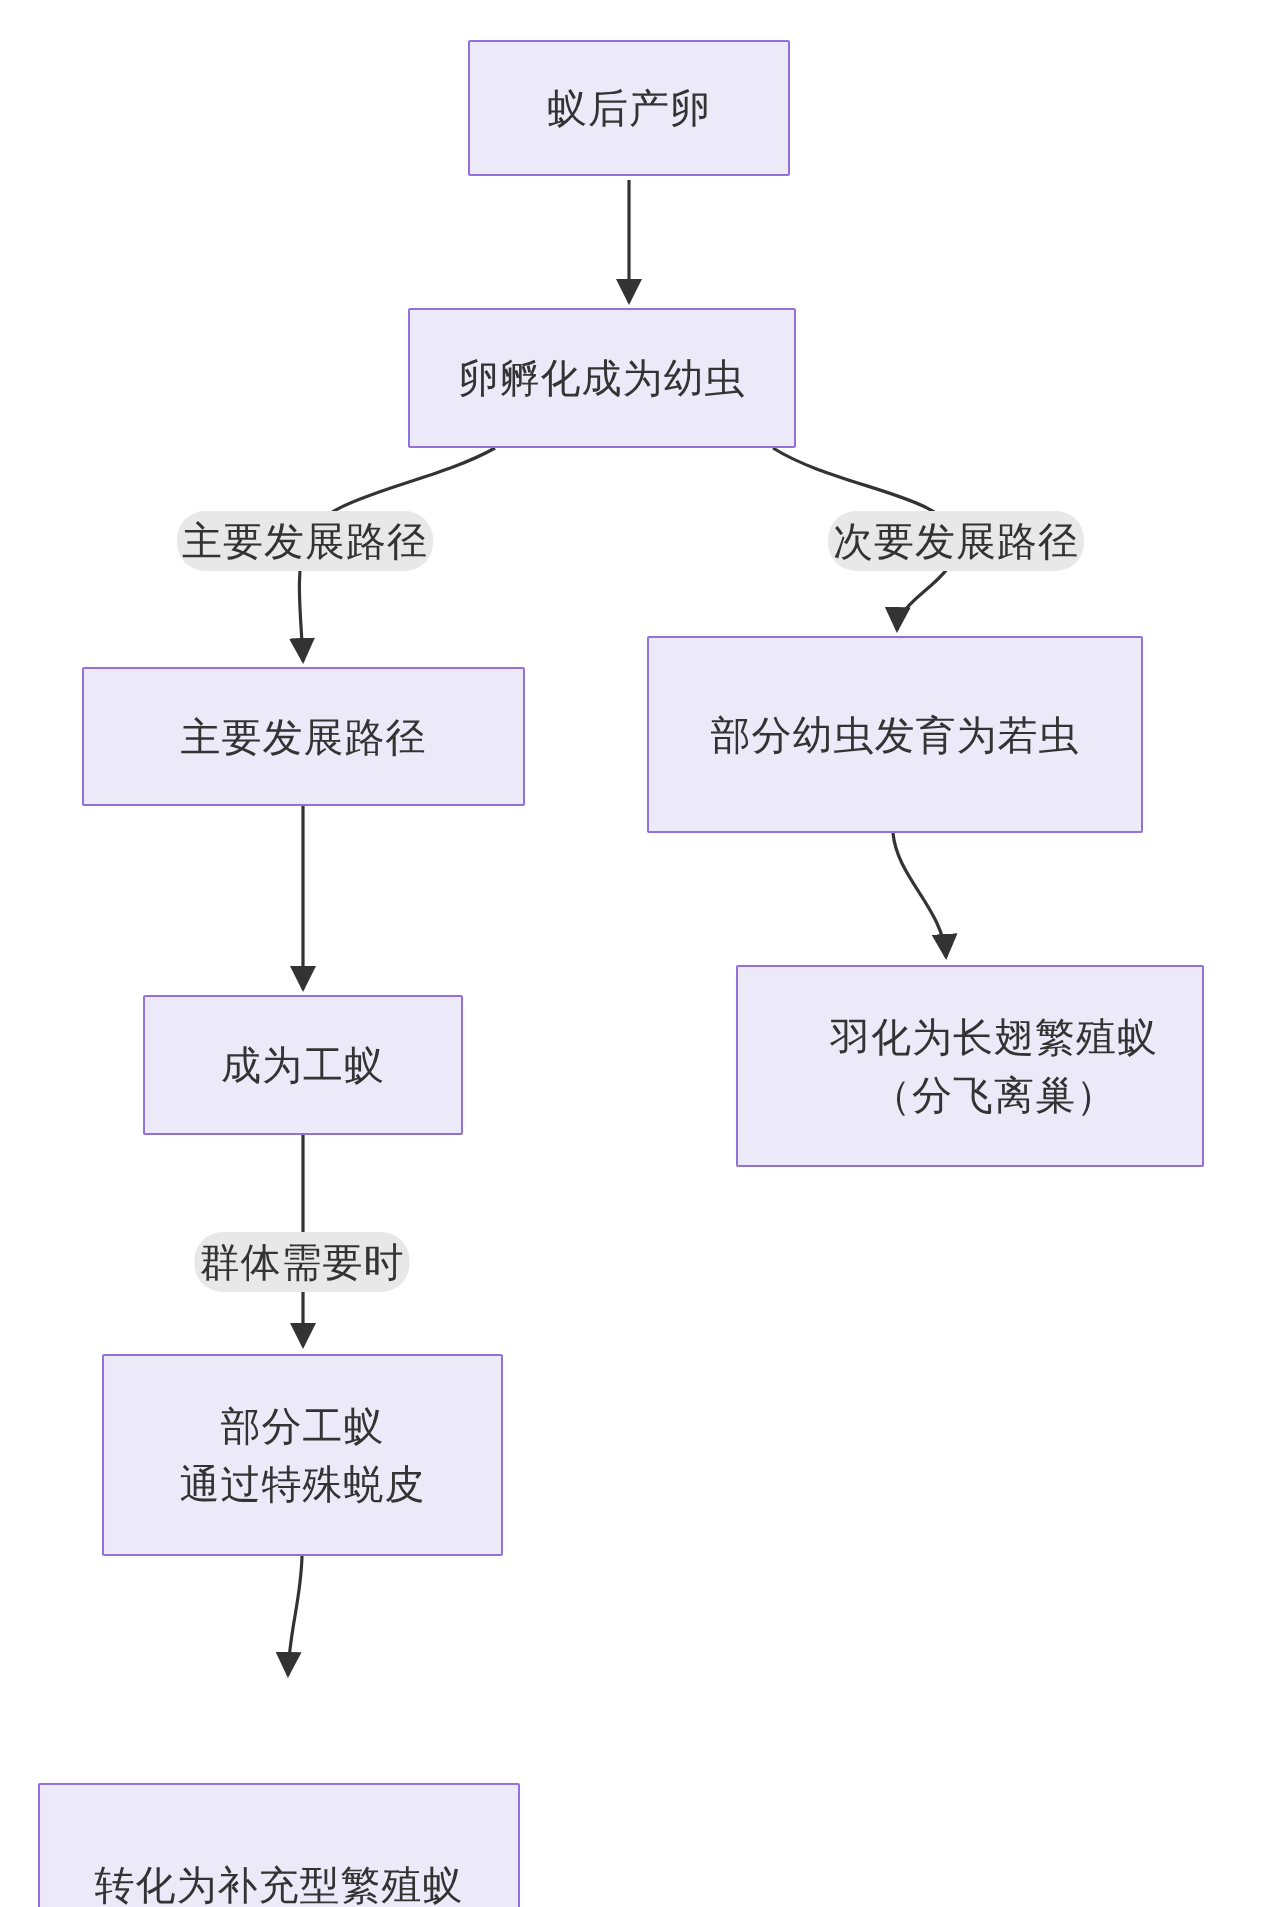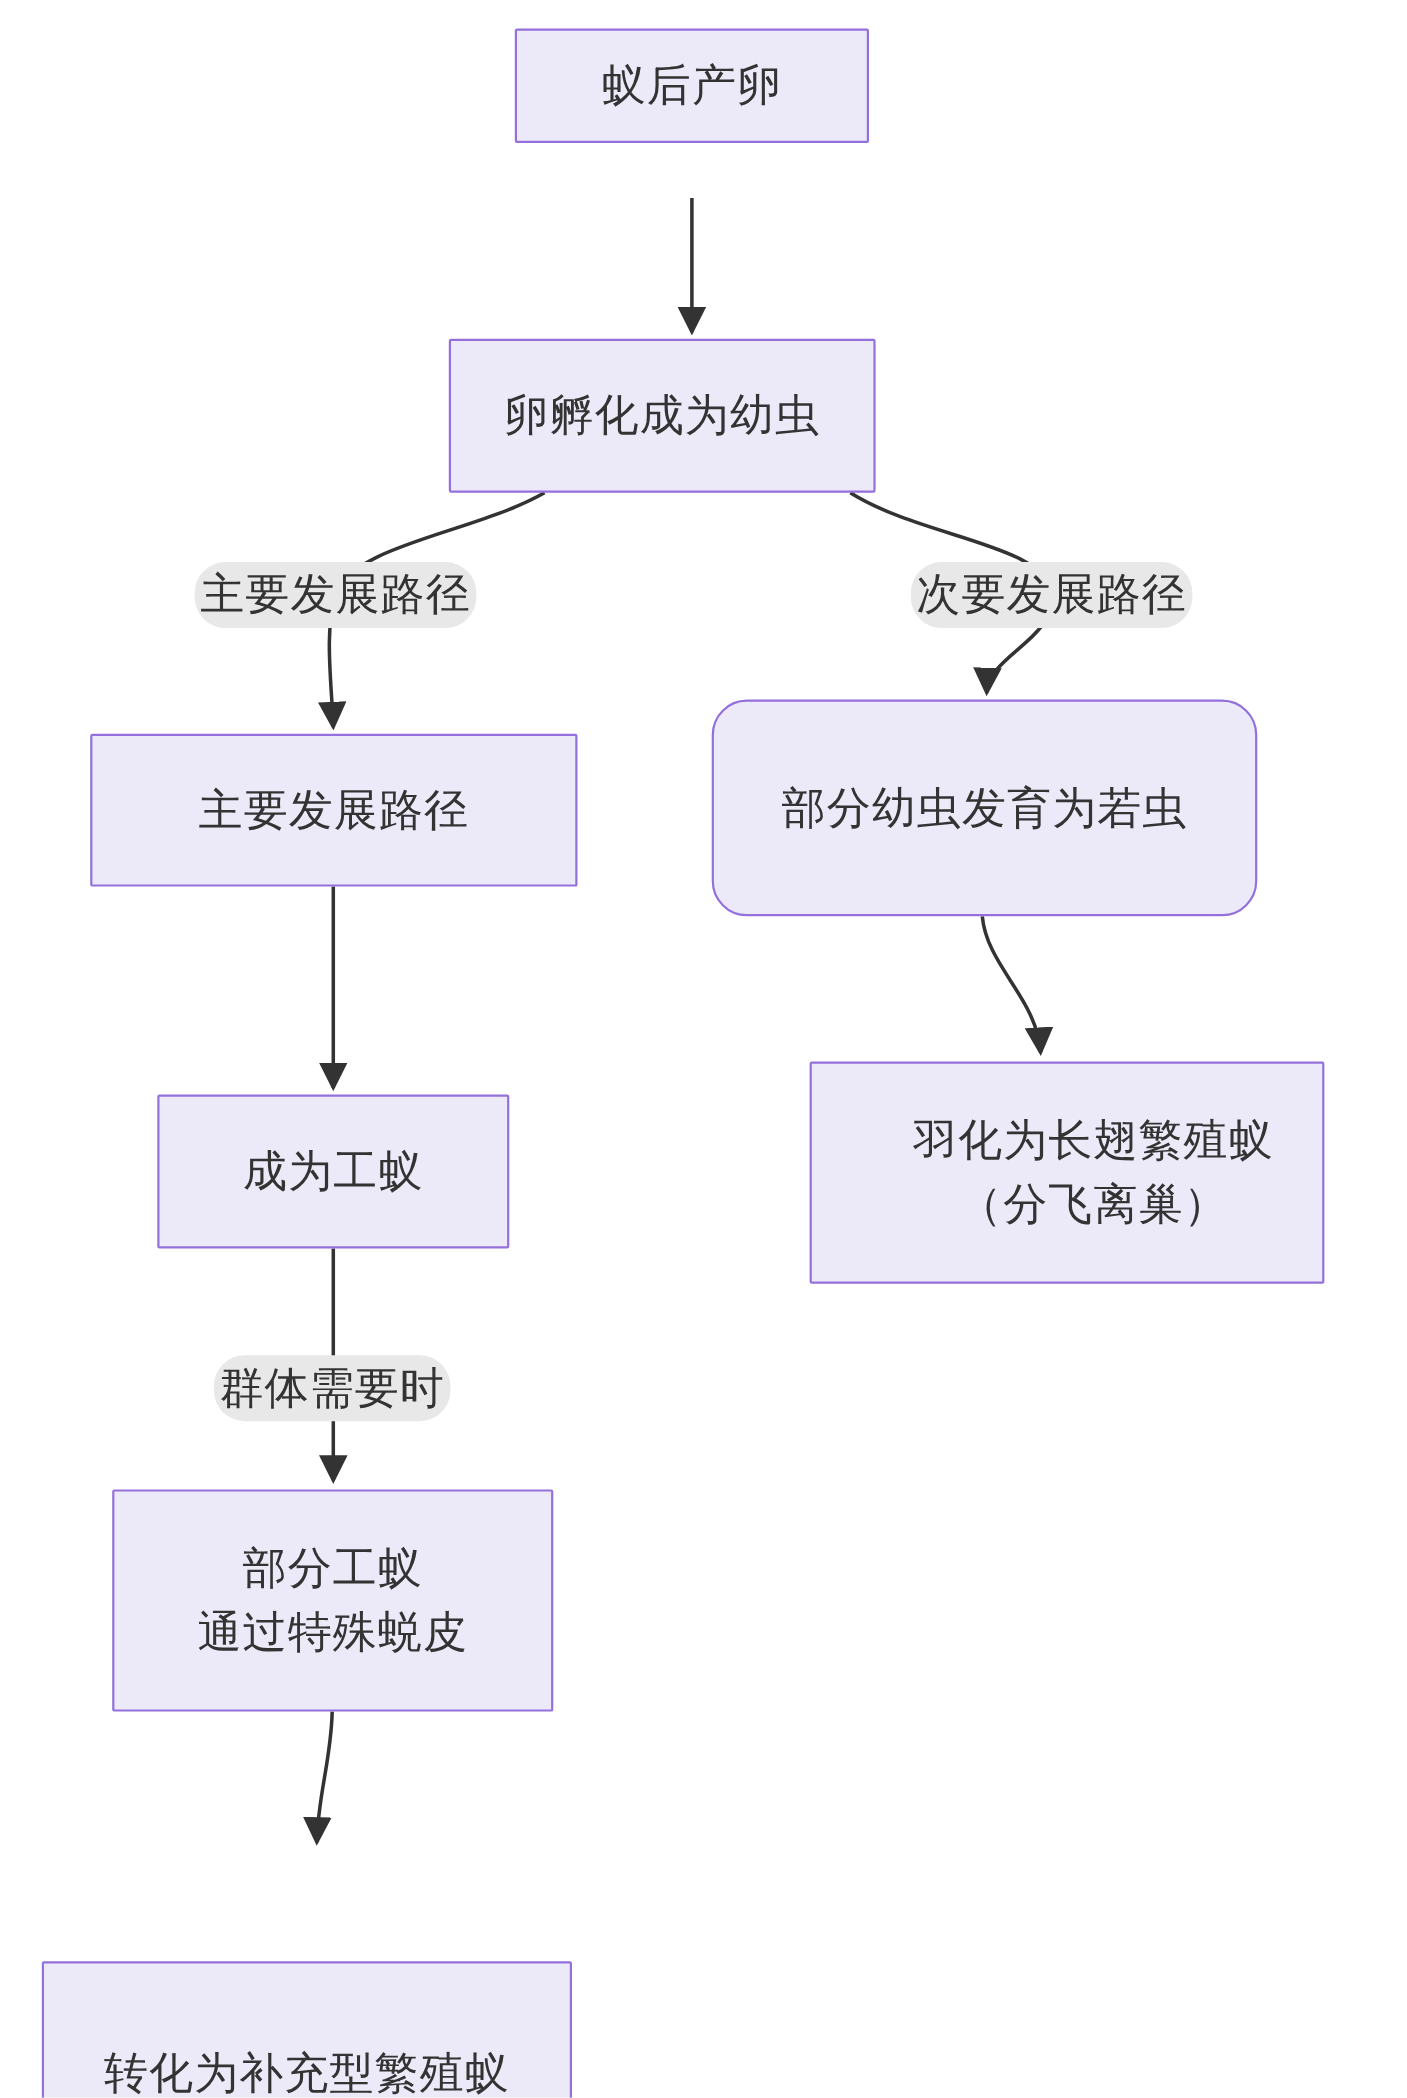--- a/index.html
+++ b/index.html
@@ -71,30 +71,30 @@
         <path class="edge-path" d="M 629 180 L 629 302" marker-end="url(#arrowhead)"></path>
         <path class="edge-path" d="M 495 448 C 430 485 320 495 305 541 C 295 575 301 615 303 661" marker-end="url(#arrowhead)"></path>
         <path class="edge-path" d="M 773 448 C 840 490 952 494 956 541 C 959 582 898 596 897 630" marker-end="url(#arrowhead)"></path>
         <path class="edge-path" d="M 303 806 L 303 989" marker-end="url(#arrowhead)"></path>
         <path class="edge-path" d="M 893 833 C 897 878 943 908 946 957" marker-end="url(#arrowhead)"></path>
         <path class="edge-path" d="M 303 1135 L 303 1346" marker-end="url(#arrowhead)"></path>
         <path class="edge-path" d="M 302 1556 C 301 1600 289 1632 288 1675" marker-end="url(#arrowhead)"></path>
       </g>
   </svg>
   <div id="nodes-layer">
-      <div class="node" style="left: 468px; top: 26px; width: 322px; height: 104px;">
+      <div class="node" style="left: 468px; top: 40px; width: 322px; height: 136px;">
         <div class="node-line">蚁后产卵</div>
       </div>
       <div class="node" style="left: 408px; top: 308px; width: 388px; height: 140px;">
         <div class="node-line">卵孵化成为幼虫</div>
       </div>
       <div class="node" style="left: 82px; top: 667px; width: 443px; height: 139px;">
         <div class="node-line">主要发展路径</div>
       </div>
-      <div class="node" style="left: 647px; top: 636px; width: 496px; height: 197px; border-radius: 32px;">
+      <div class="node" style="left: 647px; top: 636px; width: 496px; height: 197px;">
         <div class="node-line">部分幼虫发育为若虫</div>
       </div>
       <div class="node" style="left: 143px; top: 995px; width: 320px; height: 140px;">
         <div class="node-line">成为工蚁</div>
       </div>
       <div class="node" style="left: 736px; top: 965px; width: 468px; height: 202px; padding-left: 48px;">
         <div class="node-line">羽化为长翅繁殖蚁</div>
         <div class="node-line">（分飞离巢）</div>
       </div>
       <div class="node" style="left: 102px; top: 1354px; width: 401px; height: 202px;">

